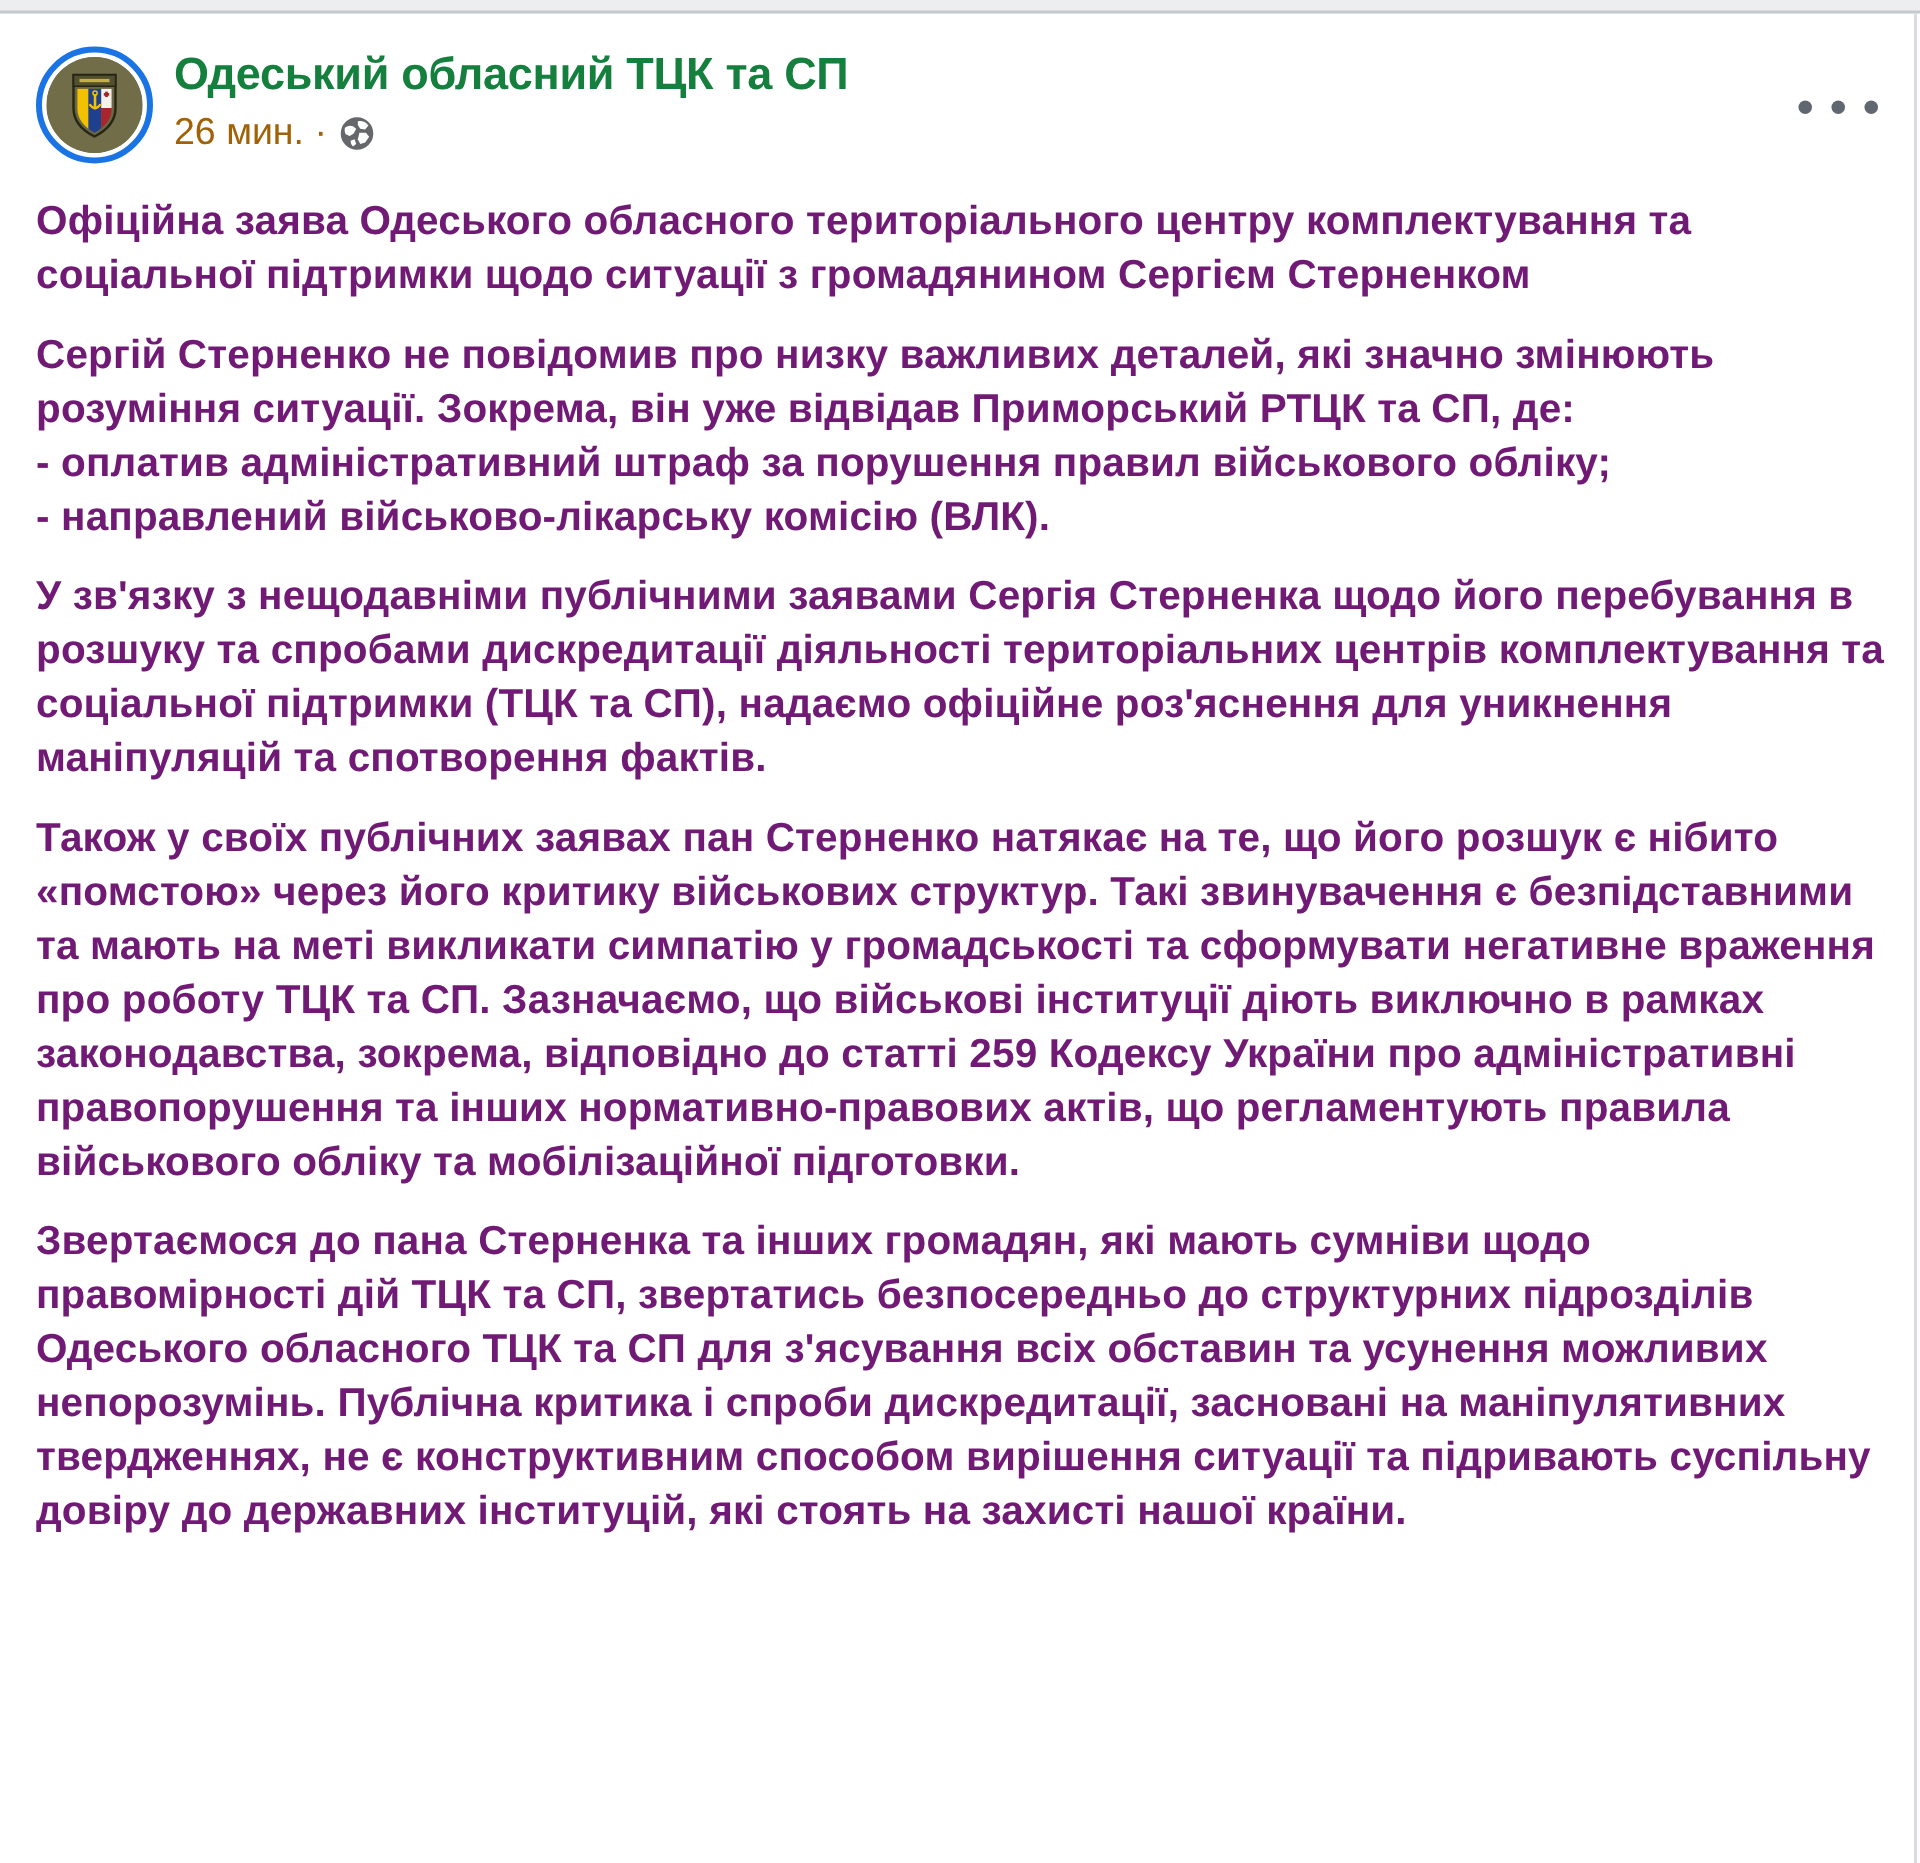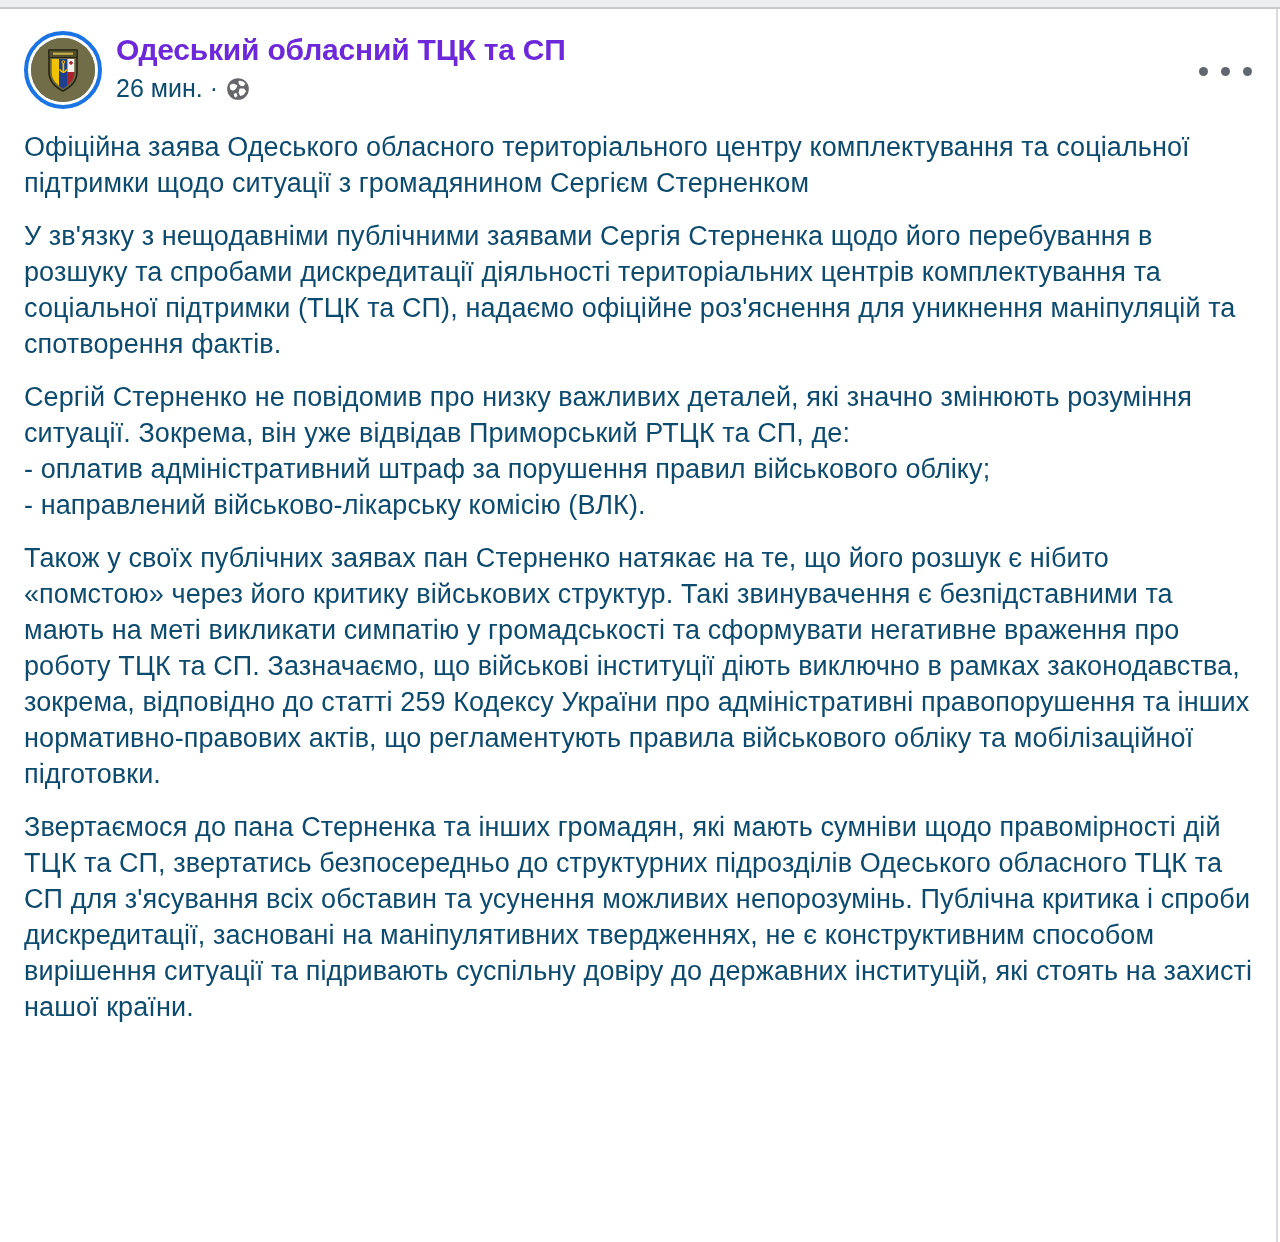--- a/index.html
+++ b/index.html
@@ -51,30 +51,30 @@
   }
   .avatar-img svg { display: block; }
   .header-text {
     margin-left: 14px;
     padding-top: 2px;
     min-width: 0;
   }
   .page-name {
     font-size: 30px;
     font-weight: 700;
-    color: #6d28d9;
+    color: #15803d;
     line-height: 1.15;
     letter-spacing: -0.2px;
     cursor: pointer;
   }
   .meta-row {
     display: flex;
     align-items: center;
     margin-top: 8px;
-    color: #0c4a6e;
+    color: #a16207;
     font-size: 25px;
     line-height: 1;
   }
   .meta-row .timestamp { cursor: pointer; }
   .meta-row .mid-dot { margin: 0 7px; }
   .globe { display: inline-flex; align-items: center; }
   .menu-button {
     margin-left: auto;
     display: flex;
     align-items: center;
@@ -89,23 +89,24 @@
     background: #606770;
   }
   .post-body {
     padding: 20px 24px 0 24px;
   }
   .post-body p {
     margin: 0 0 17px 0;
     max-width: 1234px;
     font-size: 27px;
     line-height: 36px;
-    color: #0c4a6e;
+    color: #701a75;
     white-space: pre-line;
     letter-spacing: 0.1px;
+    font-weight: bold;
   }
 </style>
 </head>
 <body>
 
 <div>
   <div class="top-strip"></div>
   <div class="right-hairline"></div>
 
   <div class="post-card">
@@ -158,22 +159,22 @@
 
       <div class="menu-button" title="">
         <span class="menu-dot"></span>
         <span class="menu-dot"></span>
         <span class="menu-dot"></span>
       </div>
     </div>
 
     <div class="post-body">
       <p>Офіційна заява Одеського обласного територіального центру комплектування та соціальної підтримки щодо ситуації з громадянином Сергієм Стерненком</p>
-      <p>У зв'язку з нещодавніми публічними заявами Сергія Стерненка щодо його перебування в розшуку та спробами дискредитації діяльності територіальних центрів комплектування та соціальної підтримки (ТЦК та СП), надаємо офіційне роз'яснення для уникнення маніпуляцій та спотворення фактів.</p>
       <p>Сергій Стерненко не повідомив про низку важливих деталей, які значно змінюють розуміння ситуації. Зокрема, він уже відвідав Приморський РТЦК та СП, де:
 - оплатив адміністративний штраф за порушення правил військового обліку;
 - направлений військово-лікарську комісію (ВЛК).</p>
+      <p>У зв'язку з нещодавніми публічними заявами Сергія Стерненка щодо його перебування в розшуку та спробами дискредитації діяльності територіальних центрів комплектування та соціальної підтримки (ТЦК та СП), надаємо офіційне роз'яснення для уникнення маніпуляцій та спотворення фактів.</p>
       <p>Також у своїх публічних заявах пан Стерненко натякає на те, що його розшук є нібито «помстою» через його критику військових структур. Такі звинувачення є безпідставними та мають на меті викликати симпатію у громадськості та сформувати негативне враження про роботу ТЦК та СП. Зазначаємо, що військові інституції діють виключно в рамках законодавства, зокрема, відповідно до статті 259 Кодексу України про адміністративні правопорушення та інших нормативно-правових актів, що регламентують правила військового обліку та мобілізаційної підготовки.</p>
       <p>Звертаємося до пана Стерненка та інших громадян, які мають сумніви щодо правомірності дій ТЦК та СП, звертатись безпосередньо до структурних підрозділів Одеського обласного ТЦК та СП для з'ясування всіх обставин та усунення можливих непорозумінь. Публічна критика і спроби дискредитації, засновані на маніпулятивних твердженнях, не є конструктивним способом вирішення ситуації та підривають суспільну довіру до державних інституцій, які стоять на захисті нашої країни.</p>
     </div>
 
   </div>
 </div>
 
 </body></html>

